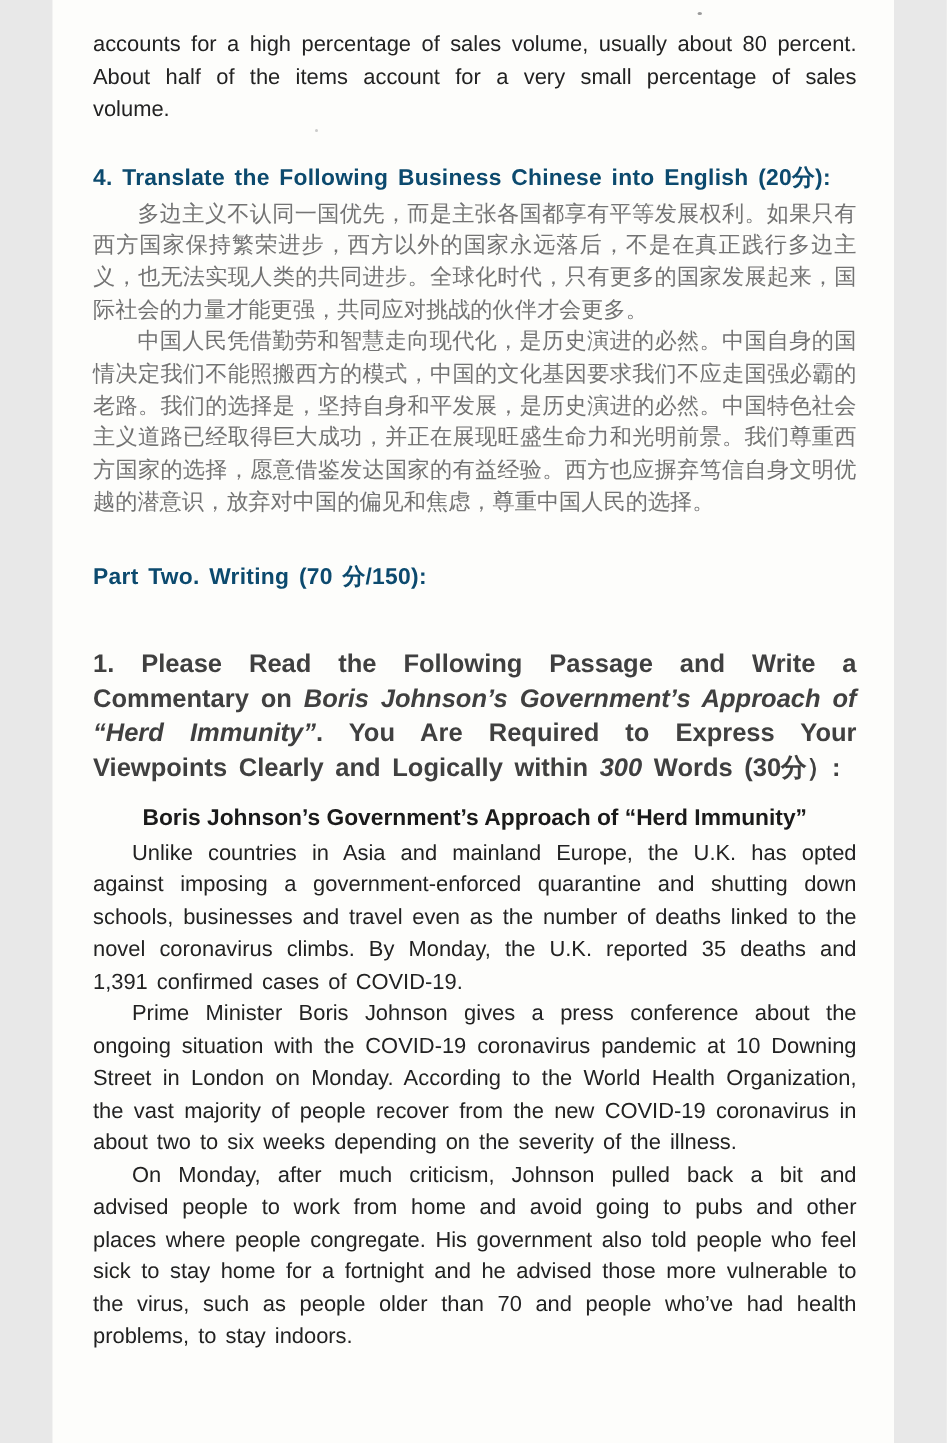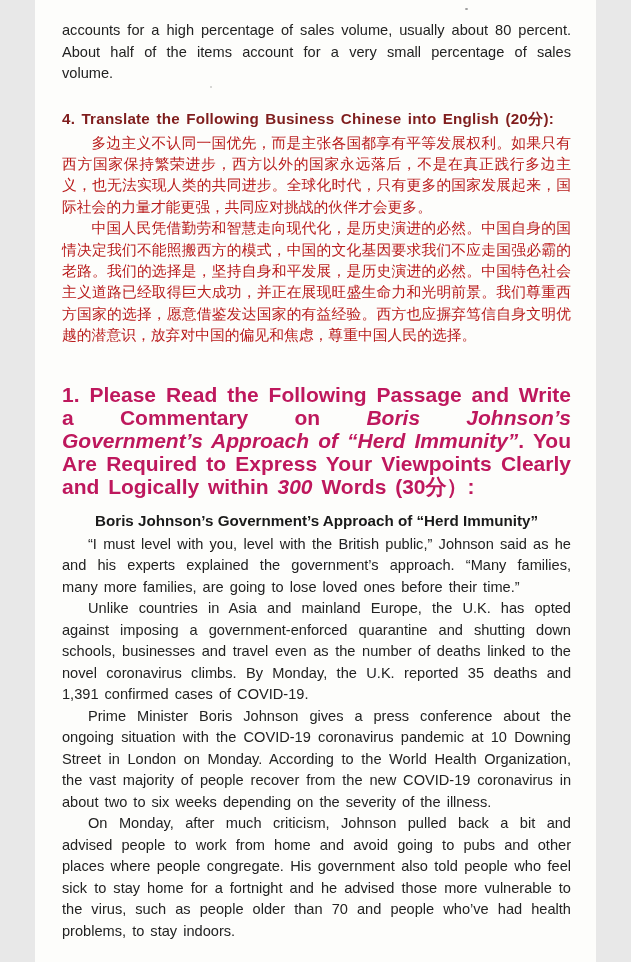--- a/index.html
+++ b/index.html
@@ -37,47 +37,47 @@
     text-align: justify;
     word-spacing: 2px;
     color: #222;
   }
   .intro-para { margin-top: 8px; }
 
   .heading {
     font-weight: 700;
     font-size: 15.2px;
     line-height: 19px;
-    color: #7f1d1d;
+    color: #0c4a6e;
     letter-spacing: 0.2px;
     word-spacing: 2px;
   }
   .section4-heading { margin-top: 24px; }
 
   .cn-para {
     font-family: "DejaVu Serif", "Liberation Serif", serif;
     font-size: 14.8px;
     line-height: 21.4px;
     text-align: justify;
     text-indent: 2em;
-    color: #b91c1c;
+    color: #737373;
     margin-top: 4px;
   }
   .cn-para + .cn-para { margin-top: 0; }
 
   .part-two-heading { margin-top: 29px; }
 
   .task-para {
     margin-top: 37px;
     font-weight: 700;
-    font-size: 21px;
+    font-size: 17px;
     line-height: 23px;
     text-align: justify;
     word-spacing: 3px;
-    color: #be185d;
+    color: #404040;
   }
   .task-title-italic, .task-num-italic { font-style: italic; }
 
   .passage-title {
     margin-top: 13px;
     text-align: center;
     font-weight: 700;
     font-size: 15.2px;
     line-height: 20px;
     color: #1a1a1a;
@@ -95,24 +95,24 @@
   <span class="speck speck-3"></span>
 
   <p class="body-en intro-para">accounts for a high percentage of sales volume, usually about 80 percent. About half of the items account for a very small percentage of sales volume.</p>
 
   <p class="heading section4-heading">4. Translate the Following Business Chinese into English (20分):</p>
 
   <p class="cn-para">多边主义不认同一国优先，而是主张各国都享有平等发展权利。如果只有西方国家保持繁荣进步，西方以外的国家永远落后，不是在真正践行多边主义，也无法实现人类的共同进步。全球化时代，只有更多的国家发展起来，国际社会的力量才能更强，共同应对挑战的伙伴才会更多。</p>
 
   <p class="cn-para">中国人民凭借勤劳和智慧走向现代化，是历史演进的必然。中国自身的国情决定我们不能照搬西方的模式，中国的文化基因要求我们不应走国强必霸的老路。我们的选择是，坚持自身和平发展，是历史演进的必然。中国特色社会主义道路已经取得巨大成功，并正在展现旺盛生命力和光明前景。我们尊重西方国家的选择，愿意借鉴发达国家的有益经验。西方也应摒弃笃信自身文明优越的潜意识，放弃对中国的偏见和焦虑，尊重中国人民的选择。</p>
 
+  <p class="heading part-two-heading">Part Two. Writing (70 分/150):</p>
 
   <p class="task-para"><span>1. Please Read the Following Passage and Write a Commentary on </span><span class="task-title-italic">Boris Johnson’s Government’s Approach of “Herd Immunity”</span><span>. You Are Required to Express Your Viewpoints Clearly and Logically within </span><span class="task-num-italic">300</span><span> Words (30分）:</span></p>
 
   <p class="passage-title">Boris Johnson’s Government’s Approach of “Herd Immunity”</p>
 
   <div class="passage">
-    <p class="body-en">“I must level with you, level with the British public,” Johnson said as he and his experts explained the government’s approach. “Many families, many more families, are going to lose loved ones before their time.”</p>
     <p class="body-en">Unlike countries in Asia and mainland Europe, the U.K. has opted against imposing a government-enforced quarantine and shutting down schools, businesses and travel even as the number of deaths linked to the novel coronavirus climbs. By Monday, the U.K. reported 35 deaths and 1,391 confirmed cases of COVID-19.</p>
     <p class="body-en">Prime Minister Boris Johnson gives a press conference about the ongoing situation with the COVID-19 coronavirus pandemic at 10 Downing Street in London on Monday. According to the World Health Organization, the vast majority of people recover from the new COVID-19 coronavirus in about two to six weeks depending on the severity of the illness.</p>
     <p class="body-en">On Monday, after much criticism, Johnson pulled back a bit and advised people to work from home and avoid going to pubs and other places where people congregate. His government also told people who feel sick to stay home for a fortnight and he advised those more vulnerable to the virus, such as people older than 70 and people who’ve had health problems, to stay indoors.</p>
   </div>
 </div>
 
 </body></html>

